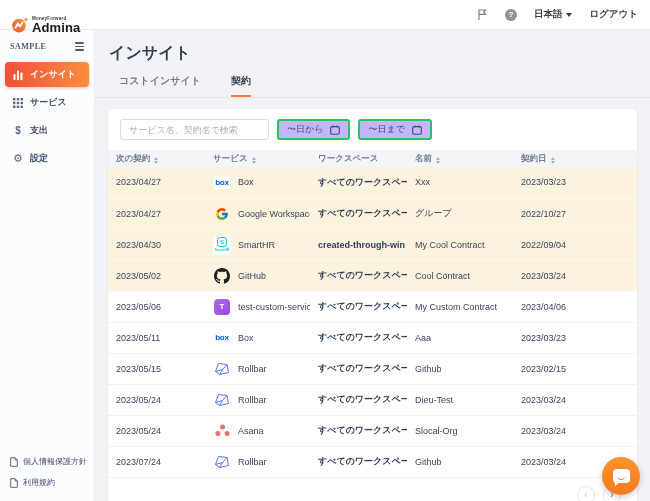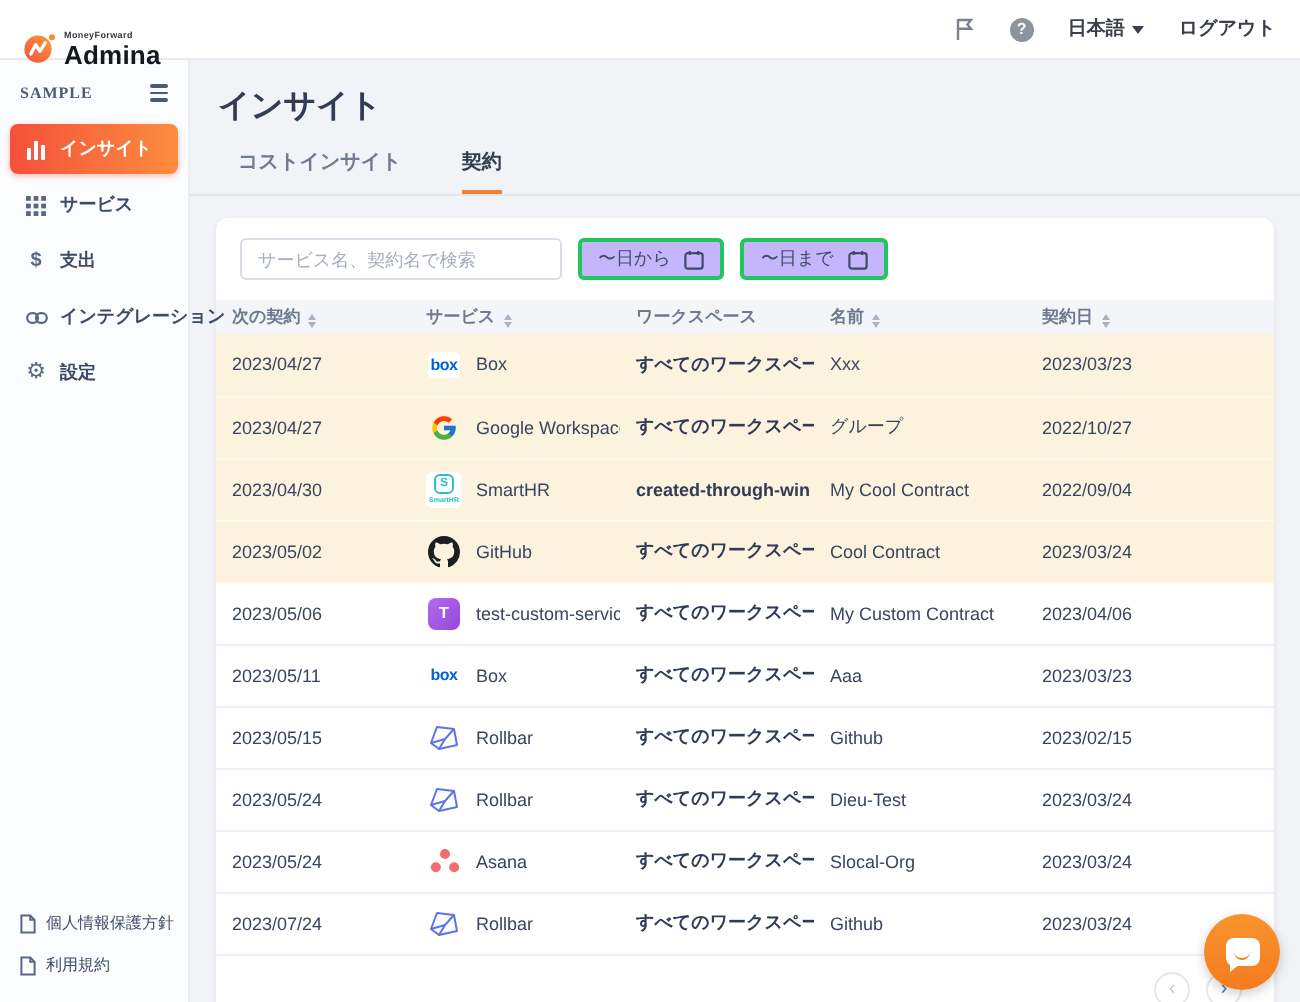--- a/index.html
+++ b/index.html
@@ -38,21 +38,21 @@
 
   
   .main { position:absolute; top:30px; left:95px; right:0; bottom:0; display:flex; flex-direction:column; }
   .page-title { font-size:16px; font-weight:bold; color:#323D54; margin:13px 0 0 14px; }
   .tabbar { display:flex; gap:30px; padding:10px 0 0 24px; border-bottom:1px solid #E2E5EA; }
   .tab { font-size:10px; font-weight:600; color:#707B8E; padding-bottom:7px; border-bottom:2px solid transparent; cursor:pointer; }
   .tab.active { color:#333D51; border-bottom-color:#F0813B; }
 
   .card { flex:1; margin:11px 13px 0 13px; background:#fff; border-radius:6px 6px 0 0; box-shadow:0 1px 3px rgba(20,30,60,.07); display:flex; flex-direction:column; overflow:hidden; }
   .filters { display:flex; gap:8px; padding:10px 12px; }
-  .search-input { width:161px; height:21px; border:1px solid #D8DDE6; border-radius:3px; font-size:9px; padding:0 8px; color:#39455E; outline:none; font-family:inherit; }
+  .search-input { width:149px; height:21px; border:1px solid #D8DDE6; border-radius:3px; font-size:9px; padding:0 8px; color:#39455E; outline:none; font-family:inherit; }
   .search-input::placeholder { color:#A6AEBC; }
   .date-chip { display:flex; align-items:center; gap:7px; height:21px; padding:0 8px; border:2px solid #22c55e; border-radius:3px; font-size:9px; color:#3E4B66; background:#c4b5fd; cursor:pointer; }
   .cal-ic svg { display:block; }
 
   table { width:100%; border-collapse:collapse; table-layout:fixed; }
   col.c1{width:97px} col.c2{width:105px} col.c3{width:97px} col.c4{width:106px}
   thead th { background:#F3F5F9; font-size:8.5px; font-weight:600; color:#6F7A8F; text-align:left; height:17px; padding:0 0 0 8px; white-space:nowrap; }
   .sort { display:inline-flex; flex-direction:column; gap:1px; margin-left:4px; vertical-align:1px; }
   .sort i { width:0; height:0; border-left:2.5px solid transparent; border-right:2.5px solid transparent; }
   .sort .up { border-bottom:3px solid #A9B2C2; }
@@ -149,29 +149,20 @@
             <rect x="0" y="7.6" width="2.4" height="2.4"></rect>
             <rect x="3.8" y="7.6" width="2.4" height="2.4"></rect>
             <rect x="7.6" y="7.6" width="2.4" height="2.4"></rect>
           </svg>
       </span>
       <span>サービス</span>
     </div>
     <div class="menu-item">
       <span class="mi-ic dollar-glyph">$</span>
       <span>支出</span>
-    </div>
-    <div class="menu-item">
-      <span class="mi-ic">
-        <svg width="11" height="8" viewBox="0 0 11 8" fill="none" stroke="currentColor" stroke-width="1.1">
-            <rect x="0.6" y="1.6" width="5.4" height="4.8" rx="2.4"></rect>
-            <rect x="5" y="1.6" width="5.4" height="4.8" rx="2.4"></rect>
-          </svg>
-      </span>
-      <span>インテグレーション</span>
     </div>
     <div class="menu-item">
       <span class="mi-ic gear-glyph">⚙</span>
       <span>設定</span>
     </div>
   </div>
   <div class="side-footer">
     <div class="side-flink">
       <span class="mi-ic">
         <svg width="8" height="10" viewBox="0 0 8 10" fill="none" stroke="currentColor" stroke-width="1">

